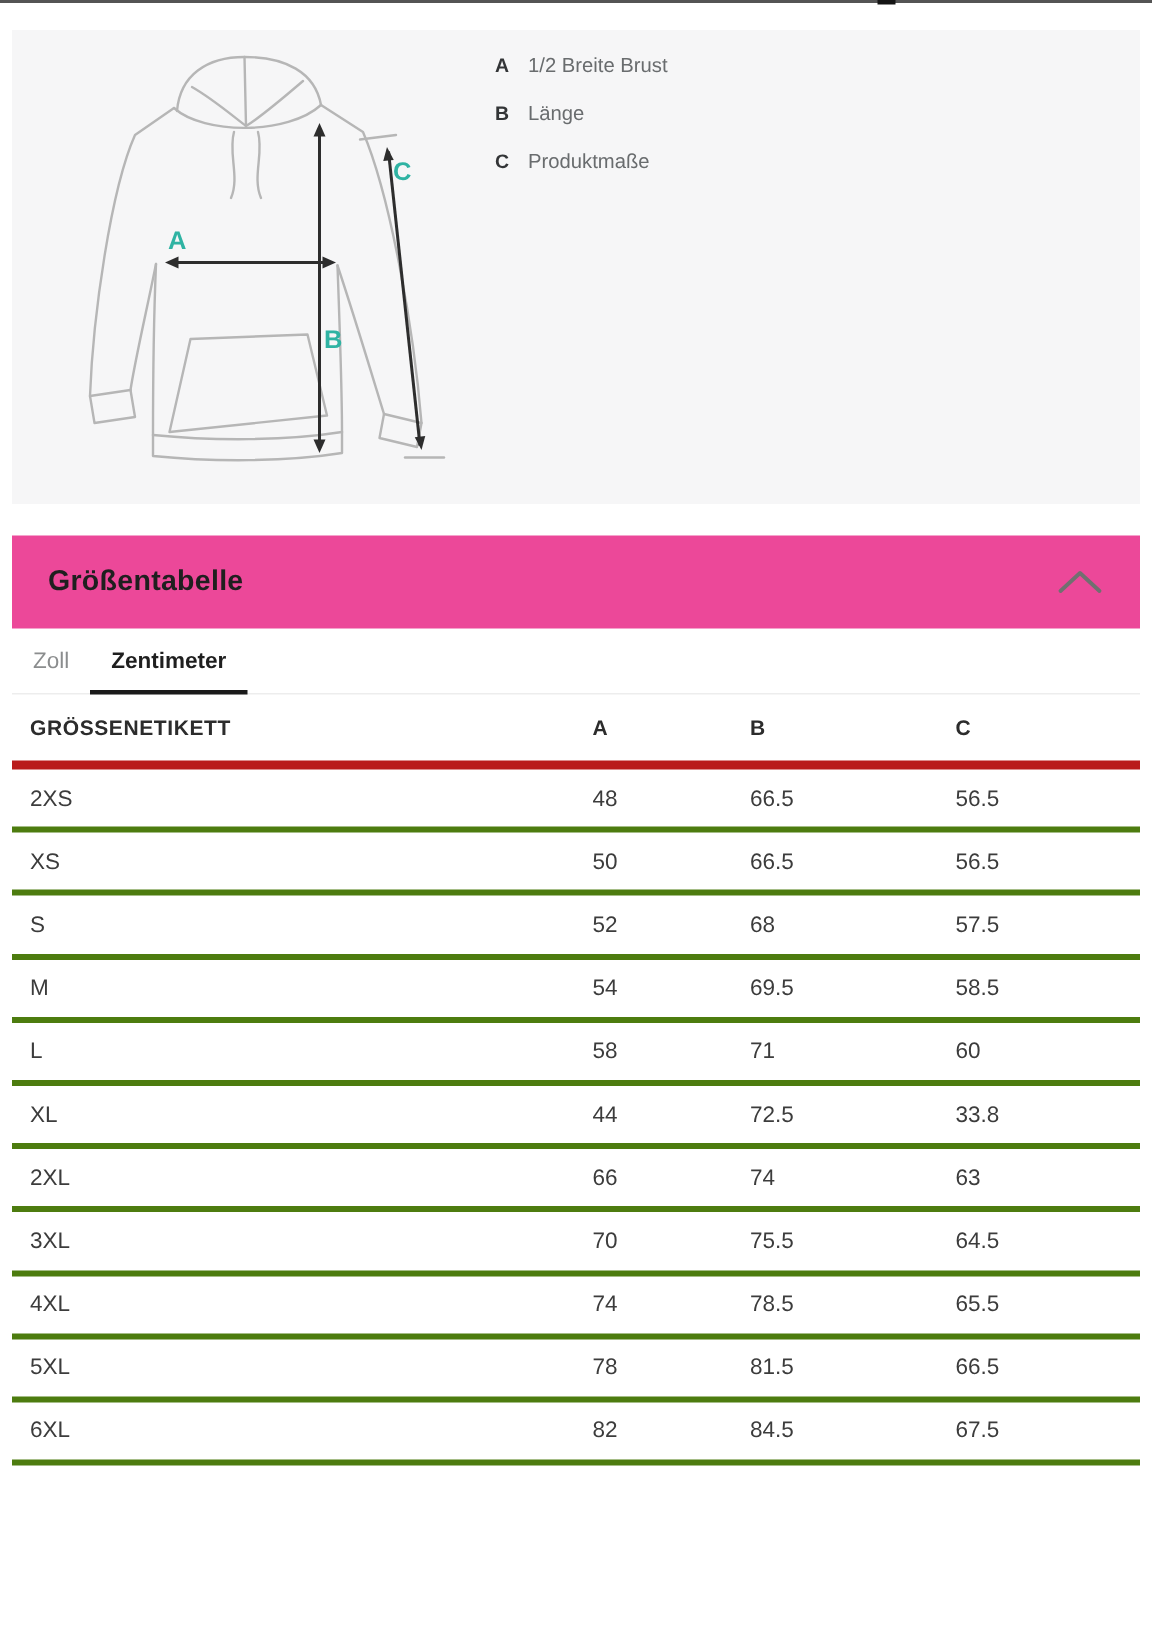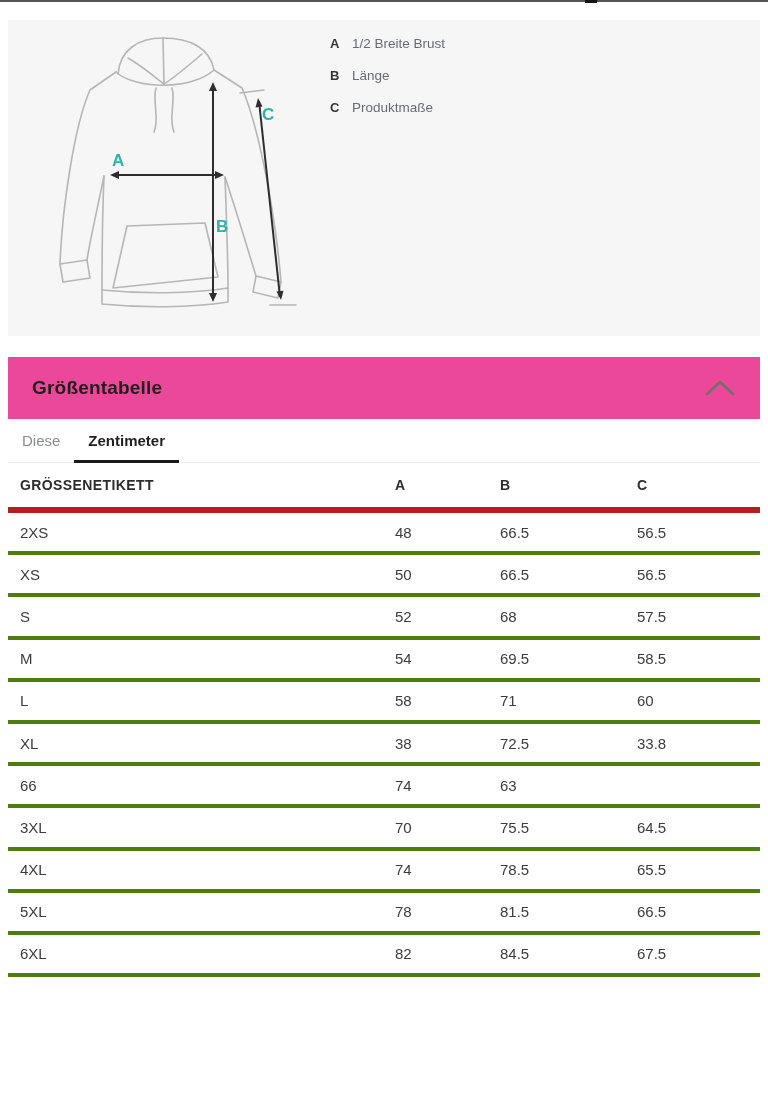--- a/index.html
+++ b/index.html
@@ -112,21 +112,21 @@
 
 
   <div class="section-header">
     <span class="section-title">Größentabelle</span>
     <svg class="chevron" width="32" height="20" viewBox="0 0 32 20">
       <polyline points="3,16 16,4 29,16" fill="none" stroke="#707070" stroke-width="2.6" stroke-linecap="round" stroke-linejoin="round"></polyline>
     </svg>
   </div>
 
   <div class="tabs">
-    <div class="tab">Diese</div>
+    <div class="tab">Zoll</div>
     <div class="tab active">Zentimeter</div>
   </div>
 
   <div class="table">
     <div class="trow thead">
       <span>GRÖSSENETIKETT</span>
       <span>A</span>
       <span>B</span>
       <span>C</span>
     </div>
@@ -155,25 +155,26 @@
       <span>58.5</span>
     </div>
     <div class="trow">
       <span>L</span>
       <span>58</span>
       <span>71</span>
       <span>60</span>
     </div>
     <div class="trow">
       <span>XL</span>
-      <span>38</span>
+      <span>44</span>
       <span>72.5</span>
       <span>33.8</span>
     </div>
     <div class="trow">
+      <span>2XL</span>
       <span>66</span>
       <span>74</span>
       <span>63</span>
     </div>
     <div class="trow">
       <span>3XL</span>
       <span>70</span>
       <span>75.5</span>
       <span>64.5</span>
     </div>

